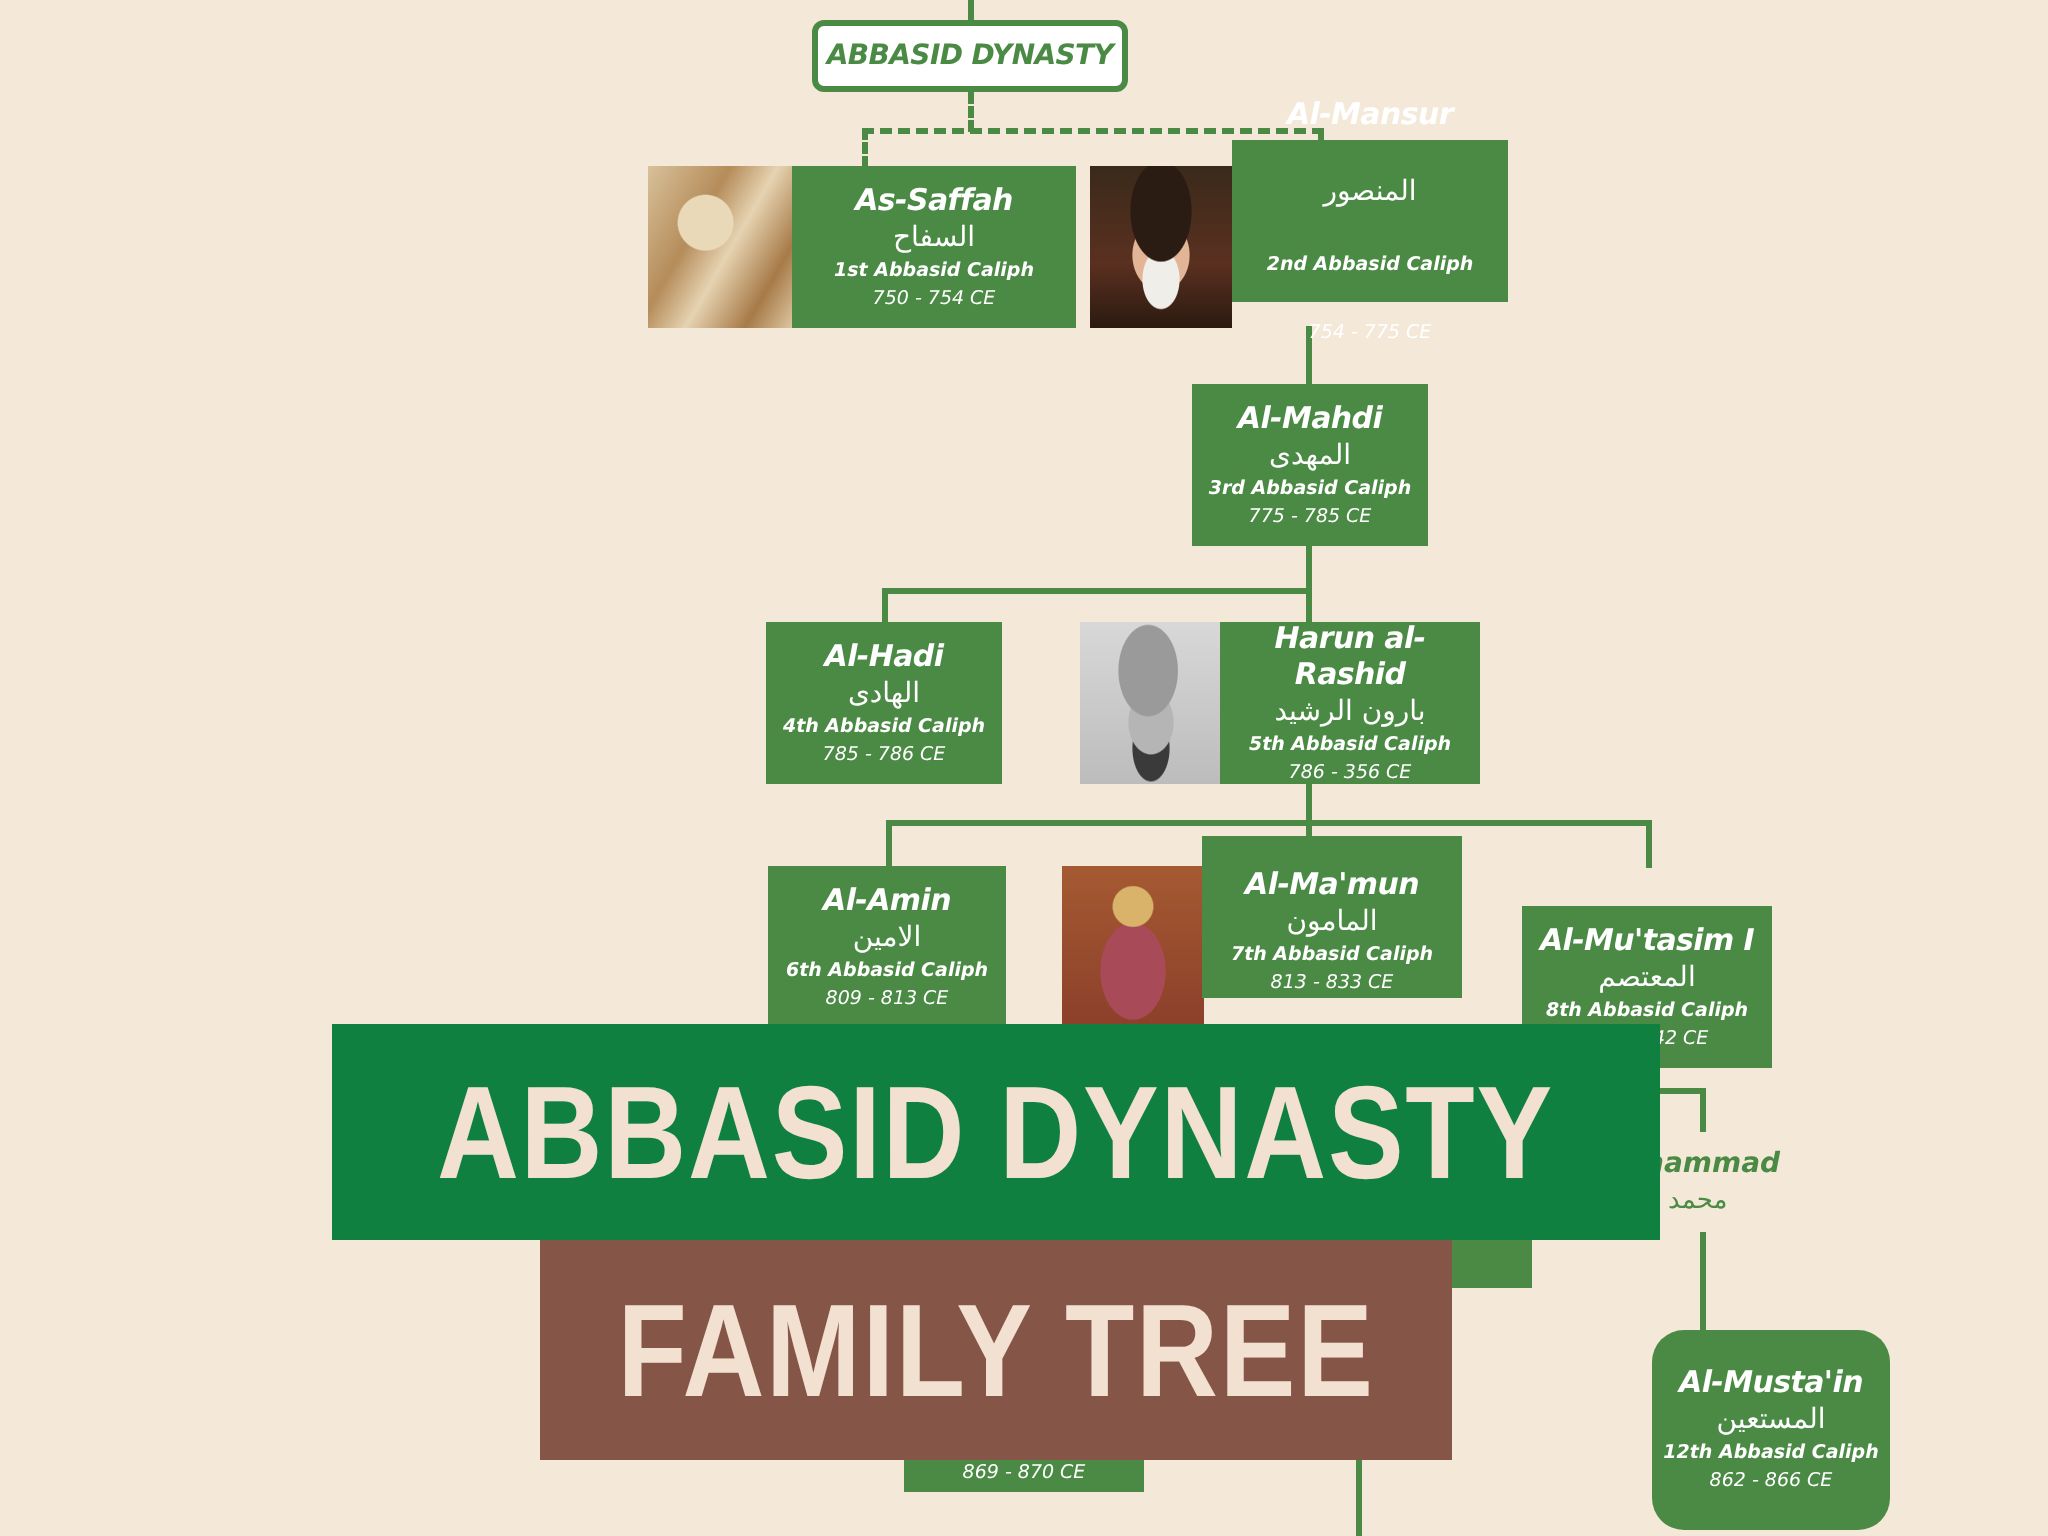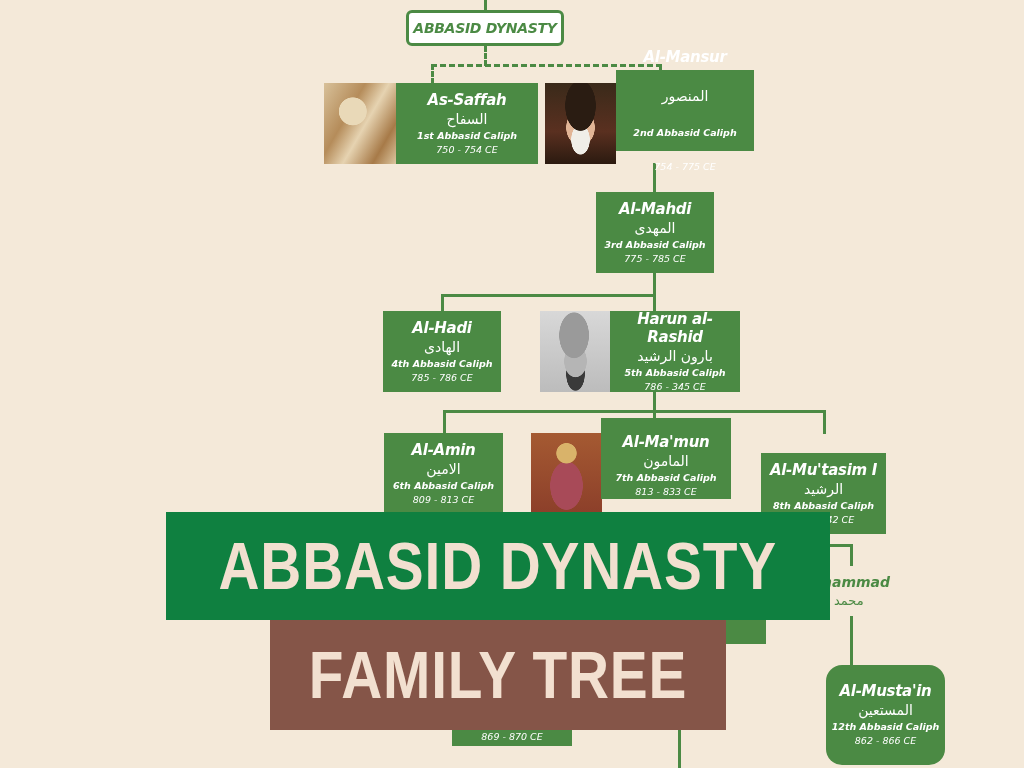--- a/index.html
+++ b/index.html
@@ -79,41 +79,41 @@
   <div class="ar">الهادى</div>
   <div class="ord">4th Abbasid Caliph</div>
   <div class="yrs">785 - 786 CE</div>
 </div>
 
 <div class="portrait p3" style="left:540px; top:311px; width:71px; height:81px;"></div>
 <div class="card" style="left:610px; top:311px; width:130px; height:81px;">
   <div class="name">Harun al-Rashid</div>
   <div class="ar">بارون الرشيد</div>
   <div class="ord">5th Abbasid Caliph</div>
-  <div class="yrs">786 - 345 CE</div>
+  <div class="yrs">786 - 356 CE</div>
 </div>
 
 <div class="card" style="left:384px; top:433px; width:119px; height:81px;">
   <div class="name">Al-Amin</div>
   <div class="ar">الامين</div>
   <div class="ord">6th Abbasid Caliph</div>
   <div class="yrs">809 - 813 CE</div>
 </div>
 
 <div class="portrait p4" style="left:531px; top:433px; width:71px; height:81px;"></div>
 <div class="card" style="left:601px; top:418px; width:130px; height:81px;justify-content:flex-end;">
   <div class="name">Al-Ma'mun</div>
   <div class="ar">المامون</div>
   <div class="ord">7th Abbasid Caliph</div>
   <div class="yrs">813 - 833 CE</div>
 </div>
 
 <div class="card" style="left:761px; top:433px; width:125px; height:81px;margin-top:20px;">
   <div class="name">Al-Mu'tasim I</div>
-  <div class="ar">الرشيد</div>
+  <div class="ar">المعتصم</div>
   <div class="ord">8th Abbasid Caliph</div>
   <div class="yrs">833 - 842 CE</div>
 </div>
 
 <div class="muhammad-name">hammad</div>
 <div class="muhammad-ar">محمد</div>
 
 <div class="card" style="left:726px; top:620px; width:40px; height:24px;"></div>
 
 <div class="card" style="left:826px; top:665px; width:119px; height:100px;border-radius:16px;">

